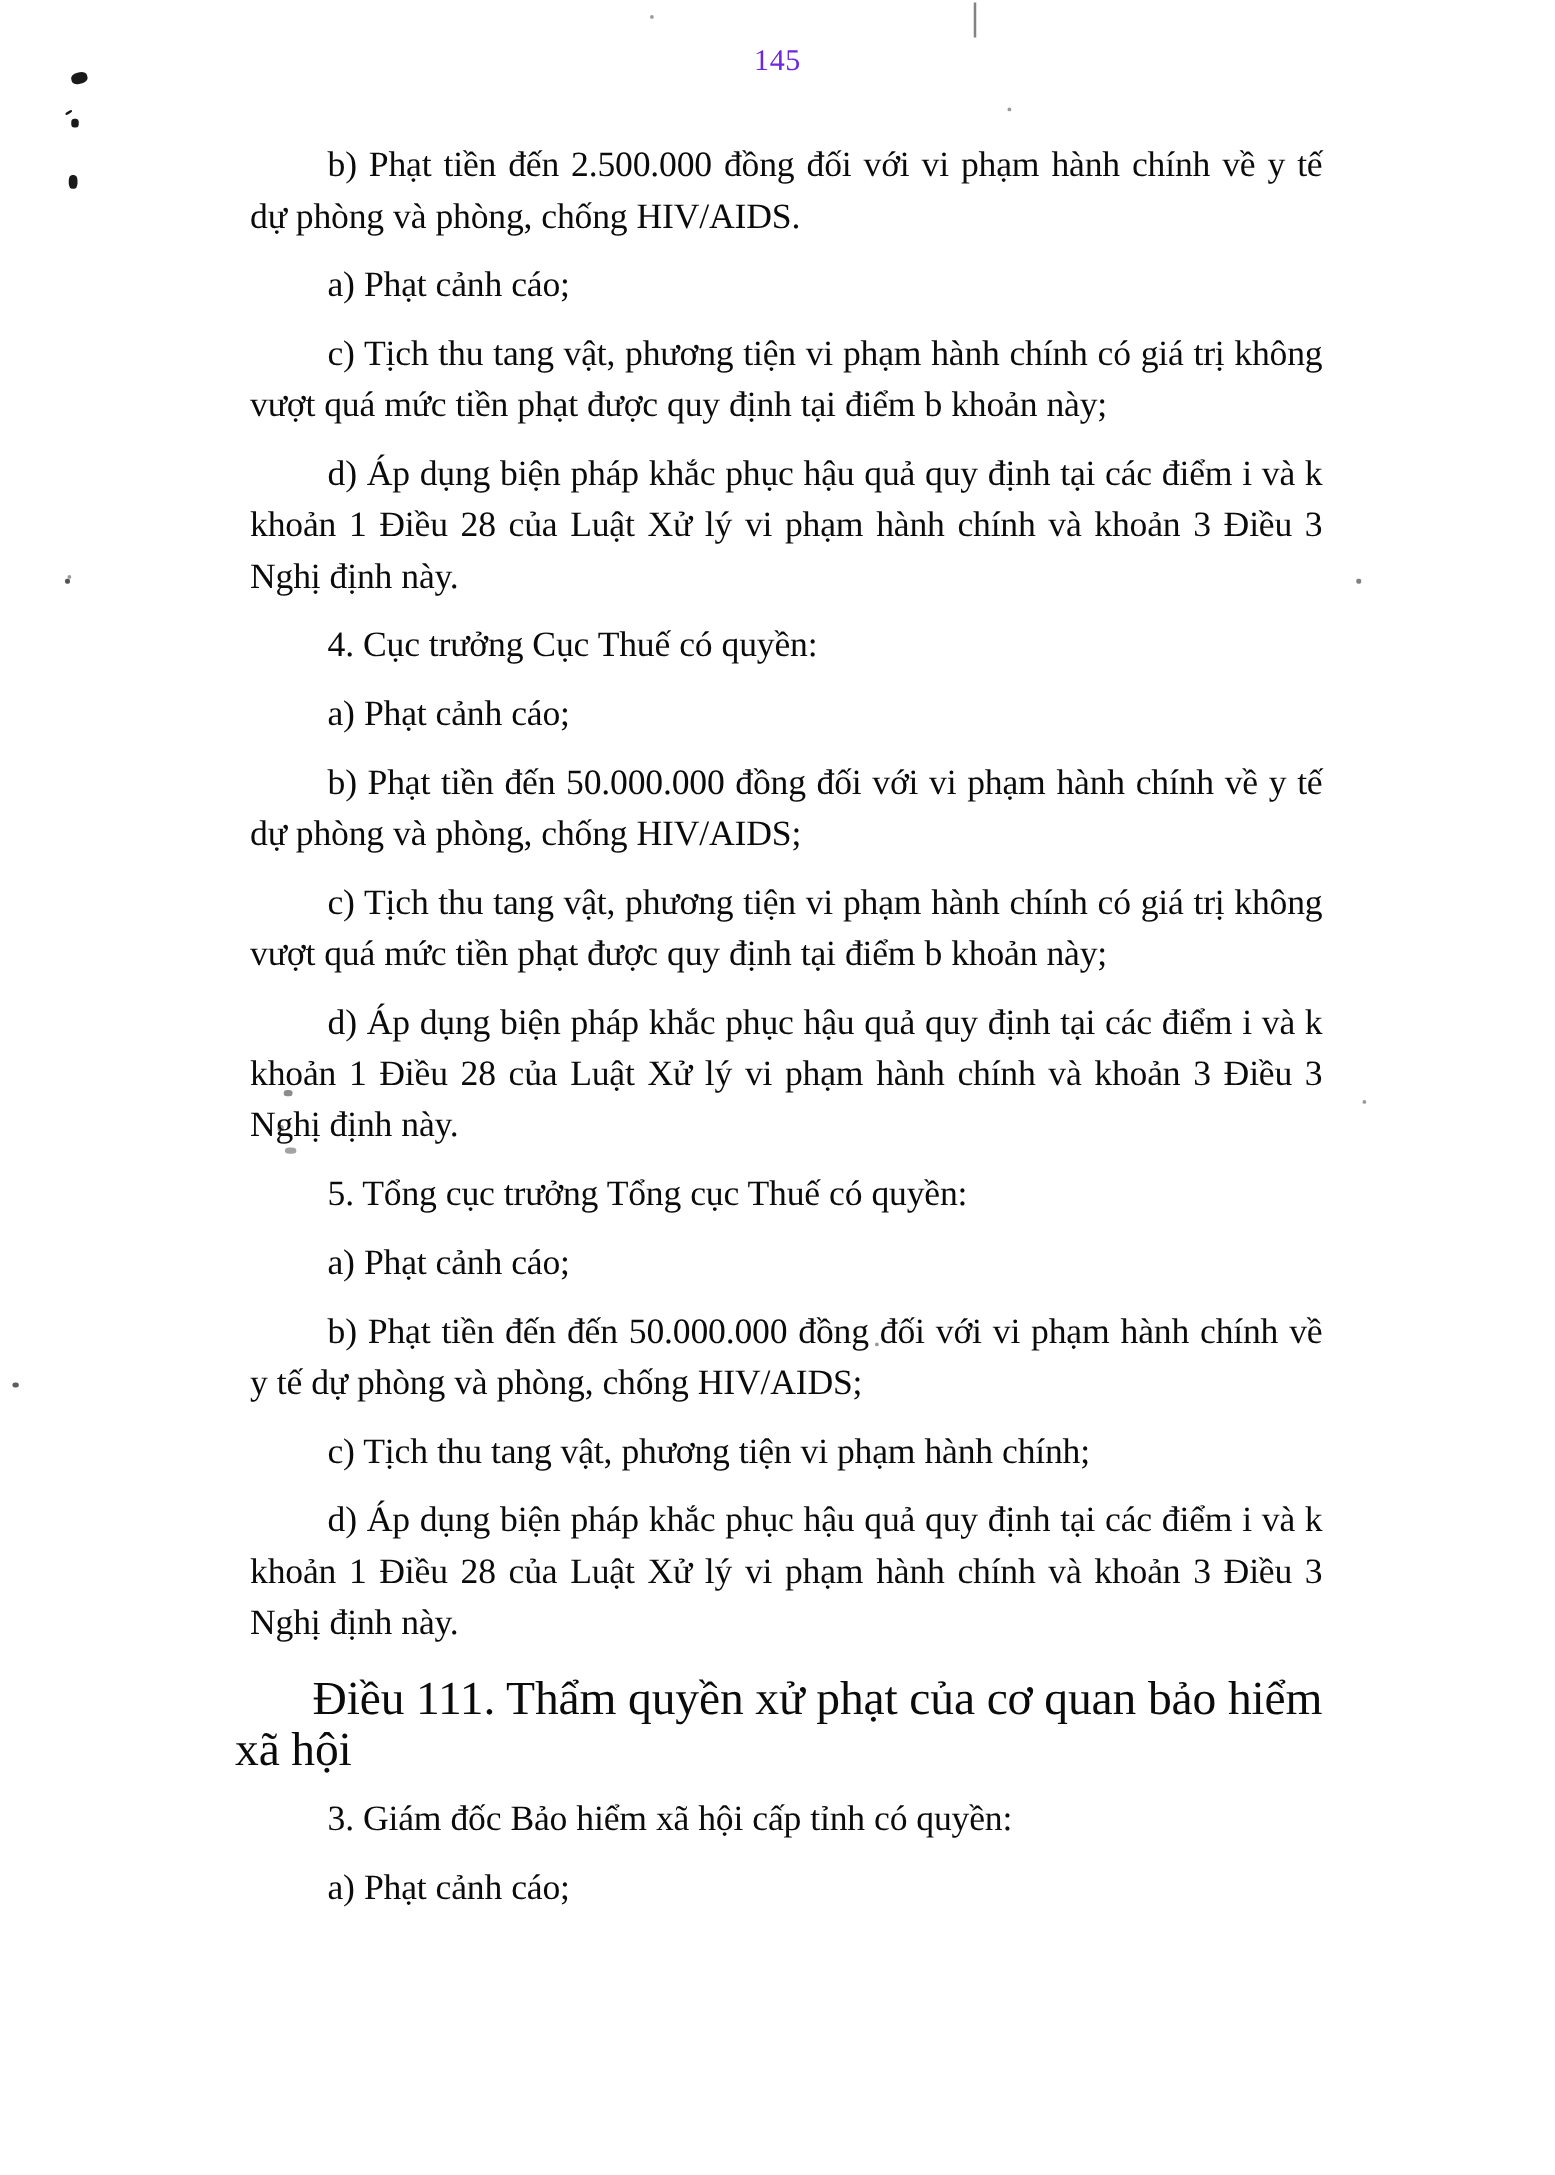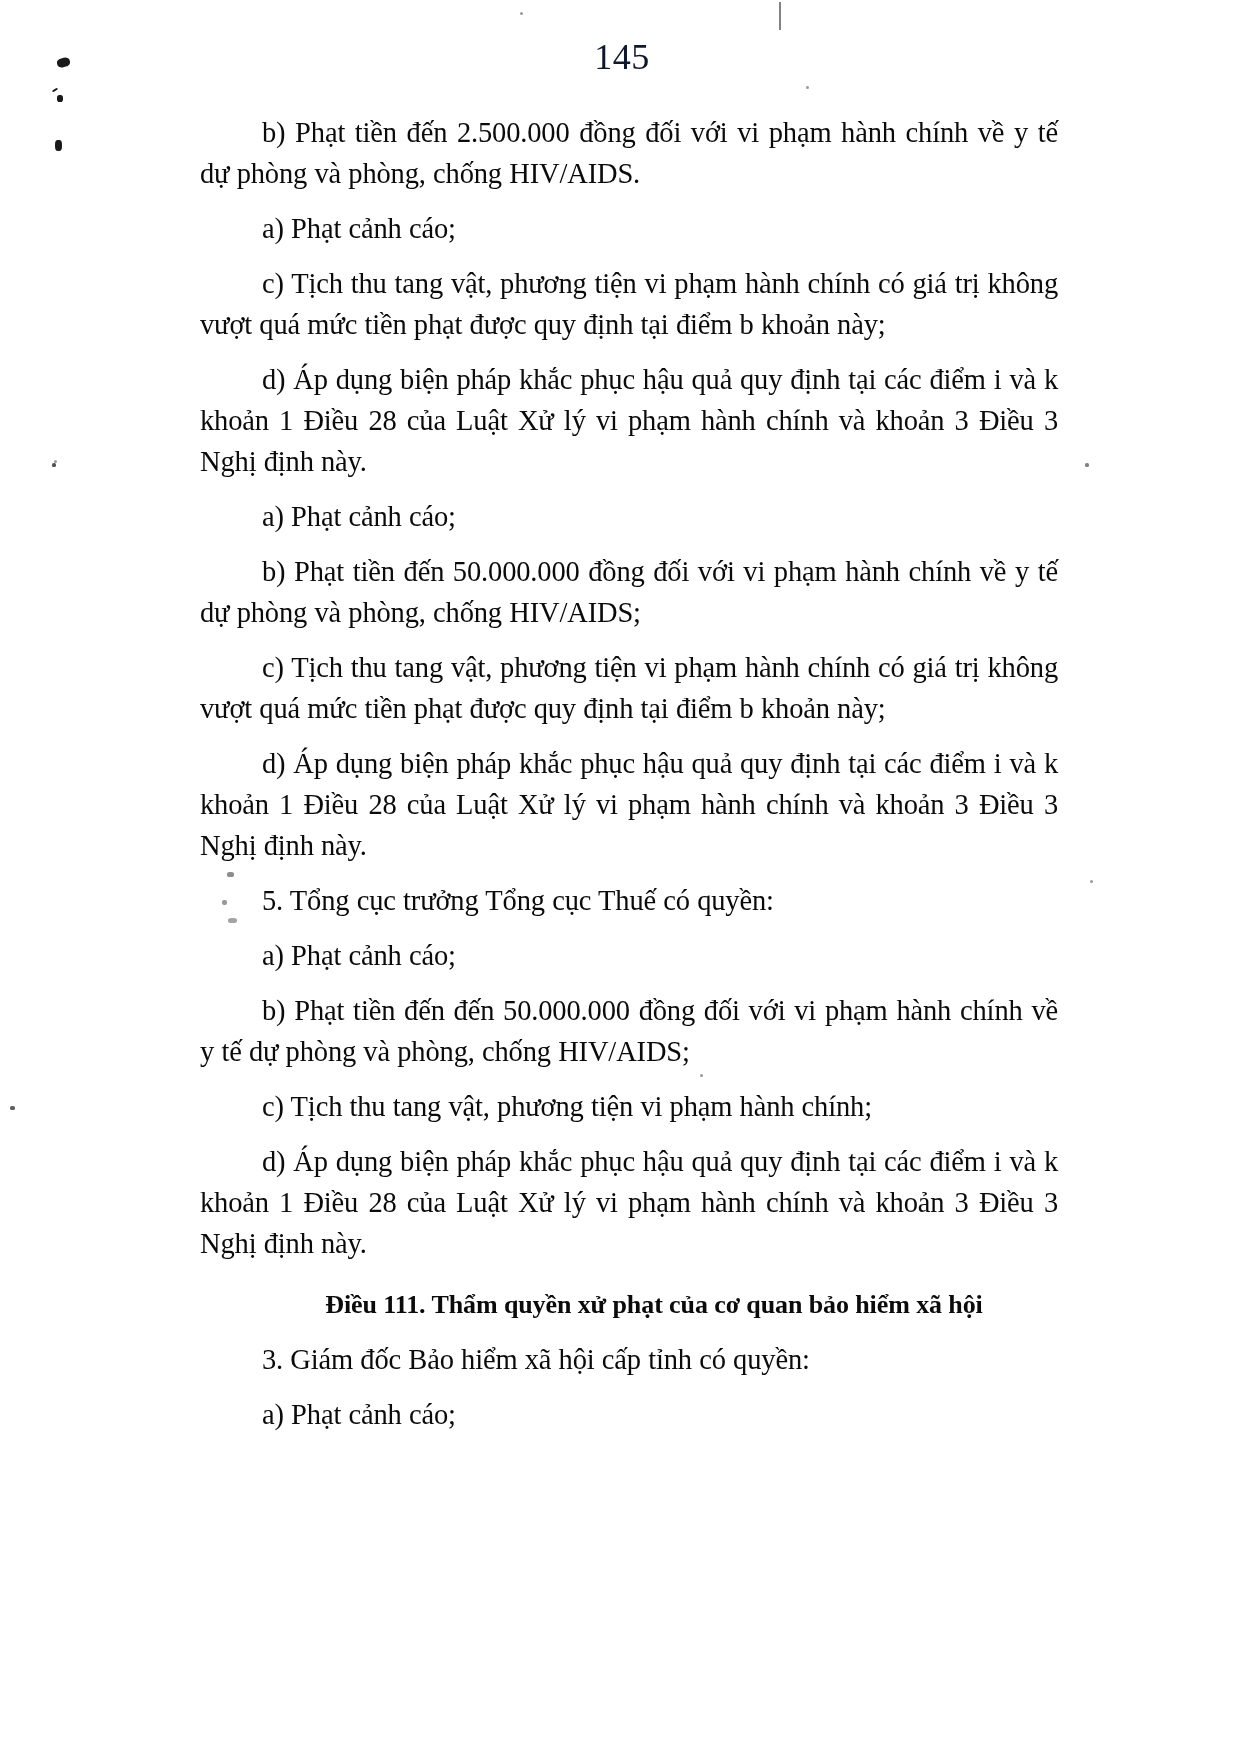--- a/index.html
+++ b/index.html
@@ -15,47 +15,46 @@
     overflow: hidden;
     font-family: "Liberation Serif", "DejaVu Serif", serif;
     color: #0b0b0b;
   }
   .page-number {
     position: absolute;
     top: 36px;
     left: 0;
     width: 1244px;
     text-align: center;
-    font-size: 36px;
+    font-size: 24px;
     letter-spacing: 0.5px;
-    color: #0f172a;
+    color: #6d28d9;
   }
   .content {
     position: absolute;
     top: 112px;
     left: 188px;
     width: 870px;
   }
   p.para {
     margin: 0 0 14px 12px;
     font-size: 28.5px;
     line-height: 41px;
     text-align: justify;
     text-indent: 62px;
     letter-spacing: -0.15px;
     word-spacing: 0.3px;
   }
   p.heading {
     margin: 20px 0 14px 0;
-    font-size: 26px;
+    font-size: 38px;
     line-height: 41px;
-    font-weight: bold;
+    font-weight: normal;
     text-indent: 62px;
     letter-spacing: -0.1px;
-    text-align: center;
   }
   
   .speck {
     position: absolute;
     background: #1a1a1a;
     border-radius: 40%;
   }
   .speck.s1 { left: 57px;  top: 58px;  width: 13px; height: 9px;  transform: rotate(-14deg); }
   .speck.s2 { left: 57px;  top: 95px;  width: 6px;  height: 7px; }
   .speck.s3 { left: 52px;  top: 89px;  width: 6px;  height: 2px;  transform: rotate(-30deg); }
@@ -108,20 +107,21 @@
   <div class="dot" style="left:1090px;top:880px;"></div>
   <div class="dot" style="left:700px; top:1074px;"></div>
 
   <div class="page-number">145</div>
 
   <div class="content">
     <p class="para">b) Phạt tiền đến 2.500.000 đồng đối với vi phạm hành chính về y tế dự phòng và phòng, chống HIV/AIDS.</p>
     <p class="para">a) Phạt cảnh cáo;</p>
     <p class="para">c) Tịch thu tang vật, phương tiện vi phạm hành chính có giá trị không vượt quá mức tiền phạt được quy định tại điểm b khoản này;</p>
     <p class="para">d) Áp dụng biện pháp khắc phục hậu quả quy định tại các điểm i và k khoản 1 Điều 28 của Luật Xử lý vi phạm hành chính và khoản 3 Điều 3 Nghị định này.</p>
+    <p class="para">4. Cục trưởng Cục Thuế có quyền:</p>
     <p class="para">a) Phạt cảnh cáo;</p>
     <p class="para">b) Phạt tiền đến 50.000.000 đồng đối với vi phạm hành chính về y tế dự phòng và phòng, chống HIV/AIDS;</p>
     <p class="para">c) Tịch thu tang vật, phương tiện vi phạm hành chính có giá trị không vượt quá mức tiền phạt được quy định tại điểm b khoản này;</p>
     <p class="para">d) Áp dụng biện pháp khắc phục hậu quả quy định tại các điểm i và k khoản 1 Điều 28 của Luật Xử lý vi phạm hành chính và khoản 3 Điều 3 Nghị định này.</p>
     <p class="para">5. Tổng cục trưởng Tổng cục Thuế có quyền:</p>
     <p class="para">a) Phạt cảnh cáo;</p>
     <p class="para">b) Phạt tiền đến đến 50.000.000 đồng đối với vi phạm hành chính về y tế dự phòng và phòng, chống HIV/AIDS;</p>
     <p class="para">c) Tịch thu tang vật, phương tiện vi phạm hành chính;</p>
     <p class="para">d) Áp dụng biện pháp khắc phục hậu quả quy định tại các điểm i và k khoản 1 Điều 28 của Luật Xử lý vi phạm hành chính và khoản 3 Điều 3 Nghị định này.</p>
     <p class="heading">Điều 111. Thẩm quyền xử phạt của cơ quan bảo hiểm xã hội</p>

